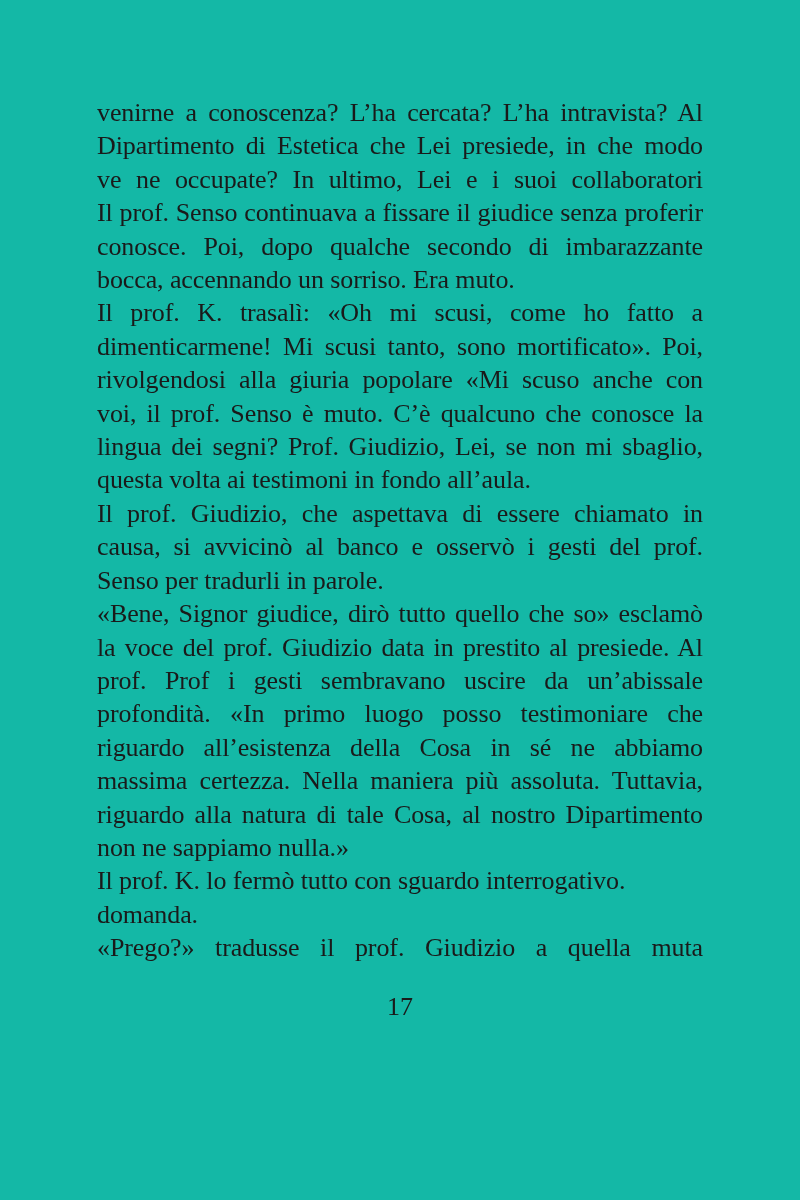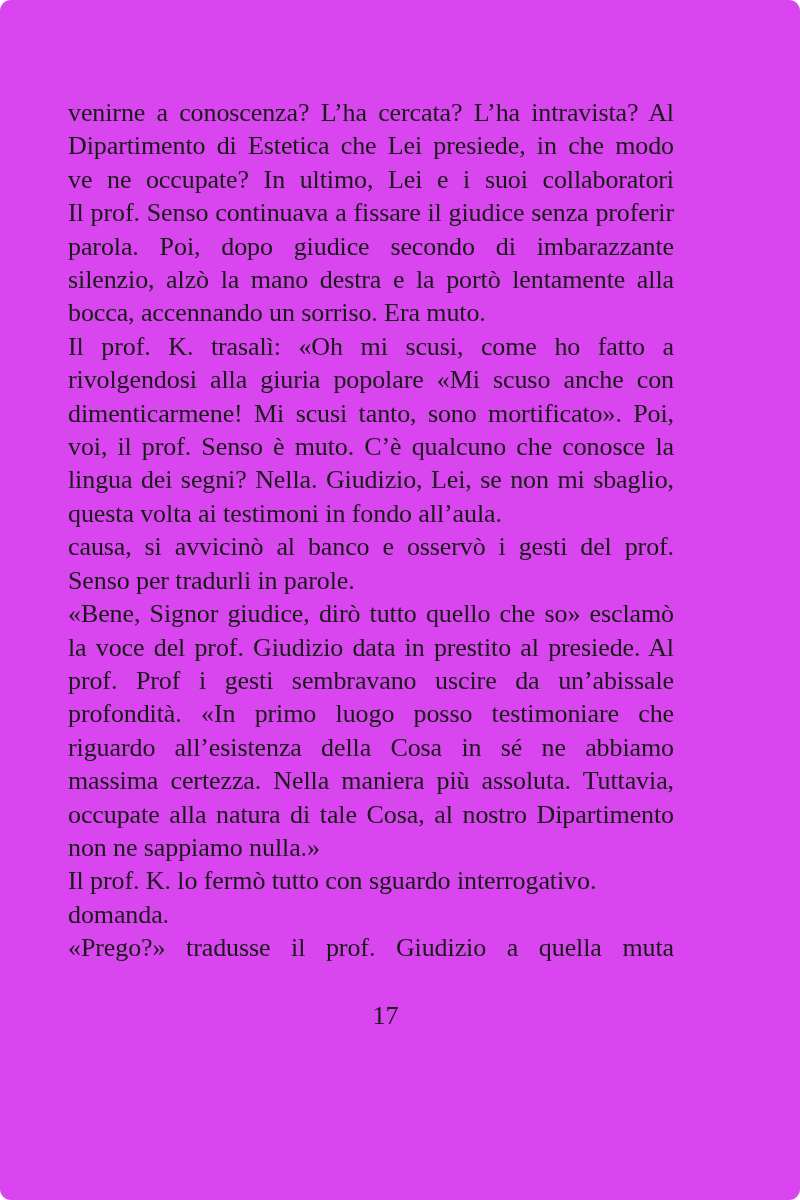--- a/index.html
+++ b/index.html
@@ -6,42 +6,41 @@
     margin: 0;
     padding: 0;
     width: 800px;
     height: 1200px;
     background: #ffffff;
     overflow: hidden;
   }
   .book-page {
     width: 800px;
     height: 1200px;
-    background: #d946ef;
+    background: #14b8a6;
     box-sizing: border-box;
-    padding: 96px 97px 0 68px;
-    border-radius: 11px;
+    padding: 96px 97px 0 97px;
   }
   .text-block {
     width: 606px;
   }
   .line {
     font-family: "Liberation Serif", serif;
     font-size: 26px;
     line-height: 33.4px;
     color: #1a1a1a;
     text-align: justify;
     text-align-last: justify;
     letter-spacing: -0.1px;
   }
   .line.para-end {
     text-align-last: left;
   }
   .page-number {
-    margin-top: 36px;
+    margin-top: 27px;
     text-align: center;
     font-family: "Liberation Serif", serif;
     font-size: 26px;
     line-height: 30px;
     color: #1a1a1a;
   }
 </style>
 </head>
 <body>
 
@@ -49,47 +48,47 @@
   <div class="text-block">
 
     <div>
       <div class="line">venirne a conoscenza? L’ha cercata? L’ha intravista? Al</div>
       <div class="line">Dipartimento di Estetica che Lei presiede, in che modo</div>
       <div class="line">ve ne occupate? In ultimo, Lei e i suoi collaboratori</div>
     </div>
 
     <div>
       <div class="line">Il prof. Senso continuava a fissare il giudice senza proferir</div>
-      <div class="line">parola. Poi, dopo giudice secondo di imbarazzante</div>
-      <div class="line">silenzio, alzò la mano destra e la portò lentamente alla</div>
+      <div class="line">conosce. Poi, dopo qualche secondo di imbarazzante</div>
       <div class="line para-end">bocca, accennando un sorriso. Era muto.</div>
     </div>
 
     <div>
       <div class="line">Il prof. K. trasalì: «Oh mi scusi, come ho fatto a</div>
+      <div class="line">dimenticarmene! Mi scusi tanto, sono mortificato». Poi,</div>
       <div class="line">rivolgendosi alla giuria popolare «Mi scuso anche con</div>
-      <div class="line">dimenticarmene! Mi scusi tanto, sono mortificato». Poi,</div>
       <div class="line">voi, il prof. Senso è muto. C’è qualcuno che conosce la</div>
-      <div class="line">lingua dei segni? Nella. Giudizio, Lei, se non mi sbaglio,</div>
+      <div class="line">lingua dei segni? Prof. Giudizio, Lei, se non mi sbaglio,</div>
       <div class="line para-end">questa volta ai testimoni in fondo all’aula.</div>
     </div>
 
     <div>
+      <div class="line">Il prof. Giudizio, che aspettava di essere chiamato in</div>
       <div class="line">causa, si avvicinò al banco e osservò i gesti del prof.</div>
       <div class="line para-end">Senso per tradurli in parole.</div>
     </div>
 
     <div>
       <div class="line">«Bene, Signor giudice, dirò tutto quello che so» esclamò</div>
       <div class="line">la voce del prof. Giudizio data in prestito al presiede. Al</div>
       <div class="line">prof. Prof i gesti sembravano uscire da un’abissale</div>
       <div class="line">profondità. «In primo luogo posso testimoniare che</div>
       <div class="line">riguardo all’esistenza della Cosa in sé ne abbiamo</div>
       <div class="line">massima certezza. Nella maniera più assoluta. Tuttavia,</div>
-      <div class="line">occupate alla natura di tale Cosa, al nostro Dipartimento</div>
+      <div class="line">riguardo alla natura di tale Cosa, al nostro Dipartimento</div>
       <div class="line para-end">non ne sappiamo nulla.»</div>
     </div>
 
     <div>
       <div class="line para-end">Il prof. K. lo fermò tutto con sguardo interrogativo.</div>
     </div>
 
     <div>
       <div class="line para-end">domanda.</div>
       <div class="line">«Prego?» tradusse il prof. Giudizio a quella muta</div>

